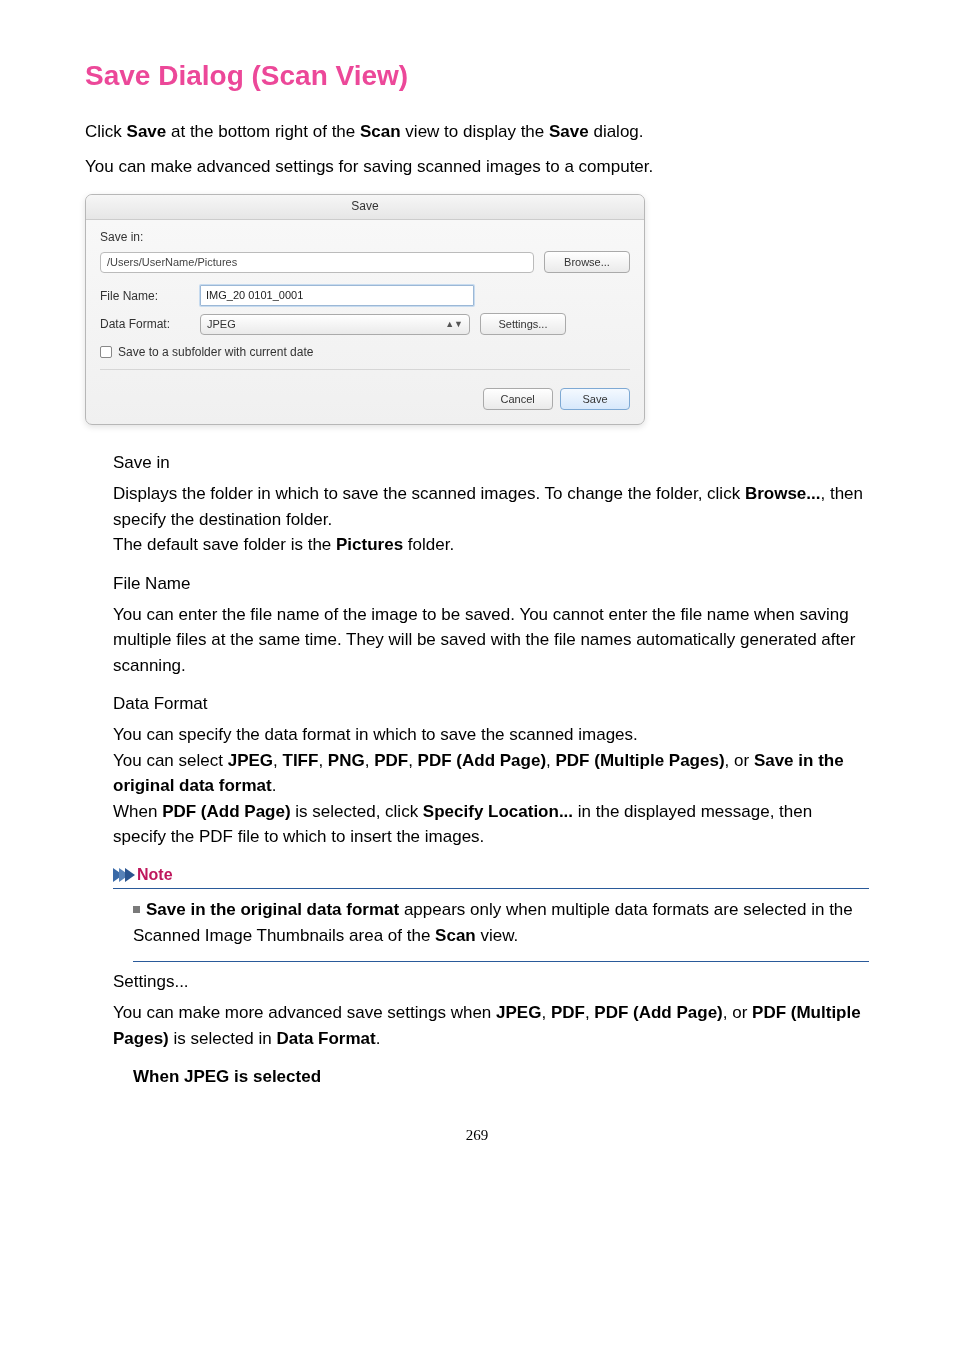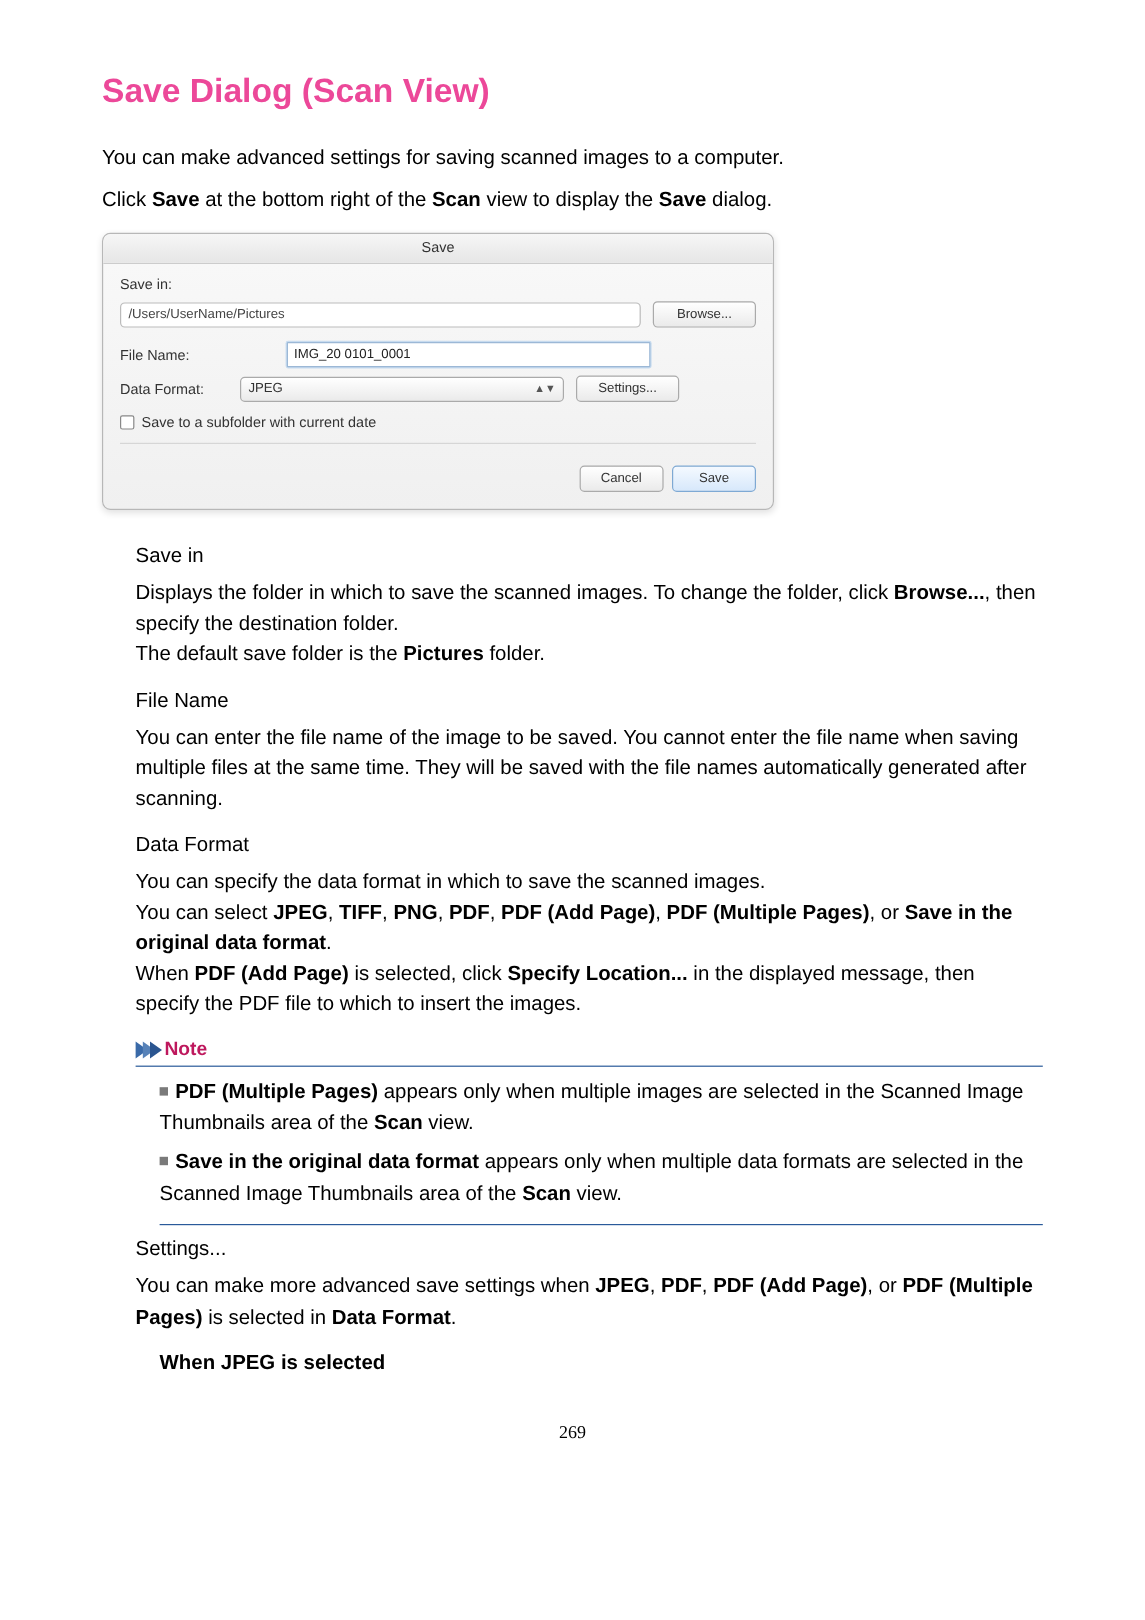--- a/index.html
+++ b/index.html
@@ -61,21 +61,21 @@
     background: linear-gradient(#ffffff,#eaeaea);
     border: 1px solid #aaa;
     border-radius: 4px;
     font-size: 11px;
     line-height: 20px;
     text-align: center;
     padding: 0 10px;
   }
   .lbl { width: 100px; }
   .txt-input {
-    width: 303px; height: 21px;
+    width: 274px; height: 21px;
     background:#fff; border:1px solid #9cb8d6; border-radius:1px;
     padding:0 5px; font-size:11px; line-height:19px; color:#222;
     box-shadow: 0 0 0 1px #c7dbef;
   }
   .select {
     width: 270px; height: 21px;
     background: linear-gradient(#ffffff,#eaeaea);
     border: 1px solid #aaa; border-radius: 4px;
     padding:0 6px; font-size:11px; line-height:19px;
     display:flex; justify-content:space-between; align-items:center;
@@ -109,35 +109,35 @@
   .subterm { font-weight:bold; margin-left:20px; font-size:17px; margin-top:12px;}
   .pgnum { text-align:center; font-family:'Times New Roman',serif; font-size:15px; margin-top:40px; }
 </style>
 </head>
 <body>
 
 <div class="page">
   <h1>Save Dialog (Scan View)</h1>
 
   <div class="intro">
-    <p>You can make advanced settings for saving scanned images to a computer.</p>
     <p>
       <span>Click </span><span class="b">Save</span><span> at the bottom right of the </span><span class="b">Scan</span><span> view to display the </span><span class="b">Save</span><span> dialog.</span>
     </p>
+    <p>You can make advanced settings for saving scanned images to a computer.</p>
   </div>
 
   <div class="dlg">
     <div class="dlg-title">Save</div>
     <div class="dlg-body">
       <div style="margin:2px 0 4px 0;">Save in:</div>
       <div class="row">
         <div class="path-field">/Users/UserName/Pictures</div>
         <div class="btn">Browse...</div>
       </div>
-      <div class="row" style="margin-top:12px;gap:39px;">
+      <div class="row" style="margin-top:12px;">
         <div class="lbl">File Name:</div>
         <div class="txt-input">IMG_20    0101_0001</div>
       </div>
       <div class="row">
         <div class="lbl">Data Format:</div>
         <div class="select">
           <span>JPEG</span>
           <span class="reveal">▲▼</span>
         </div>
         <div class="btn">Settings...</div>
@@ -174,23 +174,20 @@
 
     <div class="note-head">
       <div class="note-ico">
         <div class="chev"></div>
           <div class="chev c2"></div>
           <div class="chev c3"></div>
       </div>
       <div class="note-label">Note</div>
     </div>
     <div class="note-body">
-      <div style="margin-bottom:6px;">
-        <span class="sq"></span><span class="b">PDF (Multiple Pages)</span><span> appears only when multiple images are selected in the Scanned Image Thumbnails area of the </span><span class="b">Scan</span><span> view.</span>
-      </div>
       <div>
         <span class="sq"></span><span class="b">Save in the original data format</span><span> appears only when multiple data formats are selected in the Scanned Image Thumbnails area of the </span><span class="b">Scan</span><span> view.</span>
       </div>
     </div>
 
     <div class="term">Settings...</div>
     <p class="desc">
       <span>You can make more advanced save settings when </span><span class="b">JPEG</span><span>, </span><span class="b">PDF</span><span>, </span><span class="b">PDF (Add Page)</span><span>, or </span><span class="b">PDF (Multiple Pages)</span><span> is selected in </span><span class="b">Data Format</span><span>.</span>
     </p>
 

